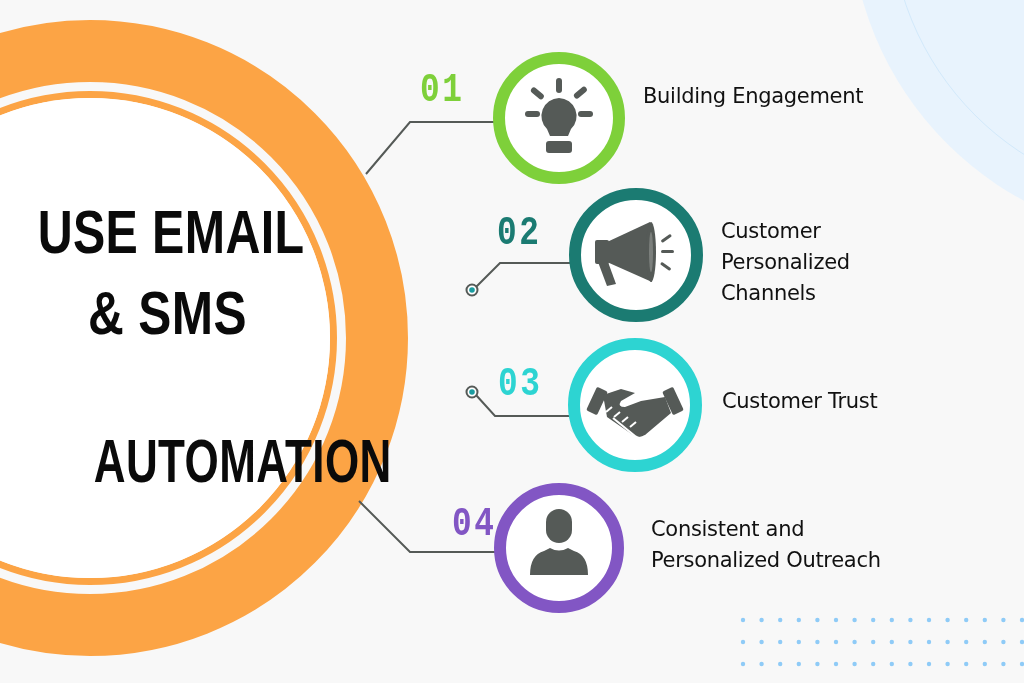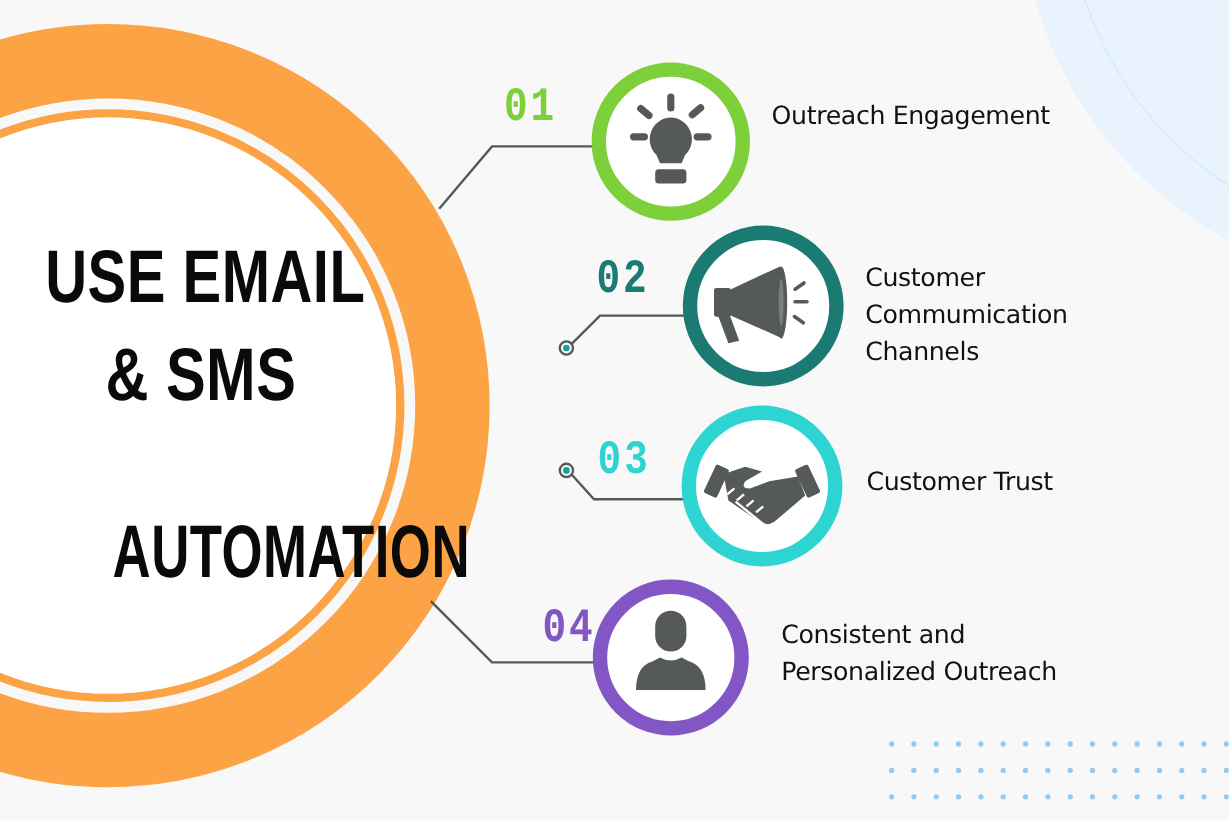--- a/index.html
+++ b/index.html
@@ -154,25 +154,25 @@
   <div class="title-line t-black" style="top:428px; font-size:62px; line-height:66px; left:0px; width:340px;padding-left:33px;">
     <span style="transform:scaleX(0.71);">AUTOMATION</span>
   </div>
 
   <div class="num" style="left:420px; top:71px; color:#7ED03A;"><span>01</span></div>
   <div class="num" style="left:497px; top:214px; color:#1B7B72;"><span>02</span></div>
   <div class="num" style="left:498px; top:365px; color:#2DD4D2;text-align:right;"><span>03</span></div>
   <div class="num" style="left:420px; top:505px; color:#8256C4;margin-left:32px;"><span>04</span></div>
 
   <div class="label" style="left:643px; top:81px;">
-    <div>Outreach Engagement</div>
+    <div>Building Engagement</div>
   </div>
   <div class="label" style="left:721px; top:216px;">
     <div>Customer</div>
-    <div>Commumication</div>
+    <div>Personalized</div>
     <div>Channels</div>
   </div>
   <div class="label" style="left:722px; top:386px;">
     <div>Customer Trust</div>
   </div>
   <div class="label" style="left:651px; top:514px;">
     <div>Consistent and</div>
     <div>Personalized Outreach</div>
   </div>
 

